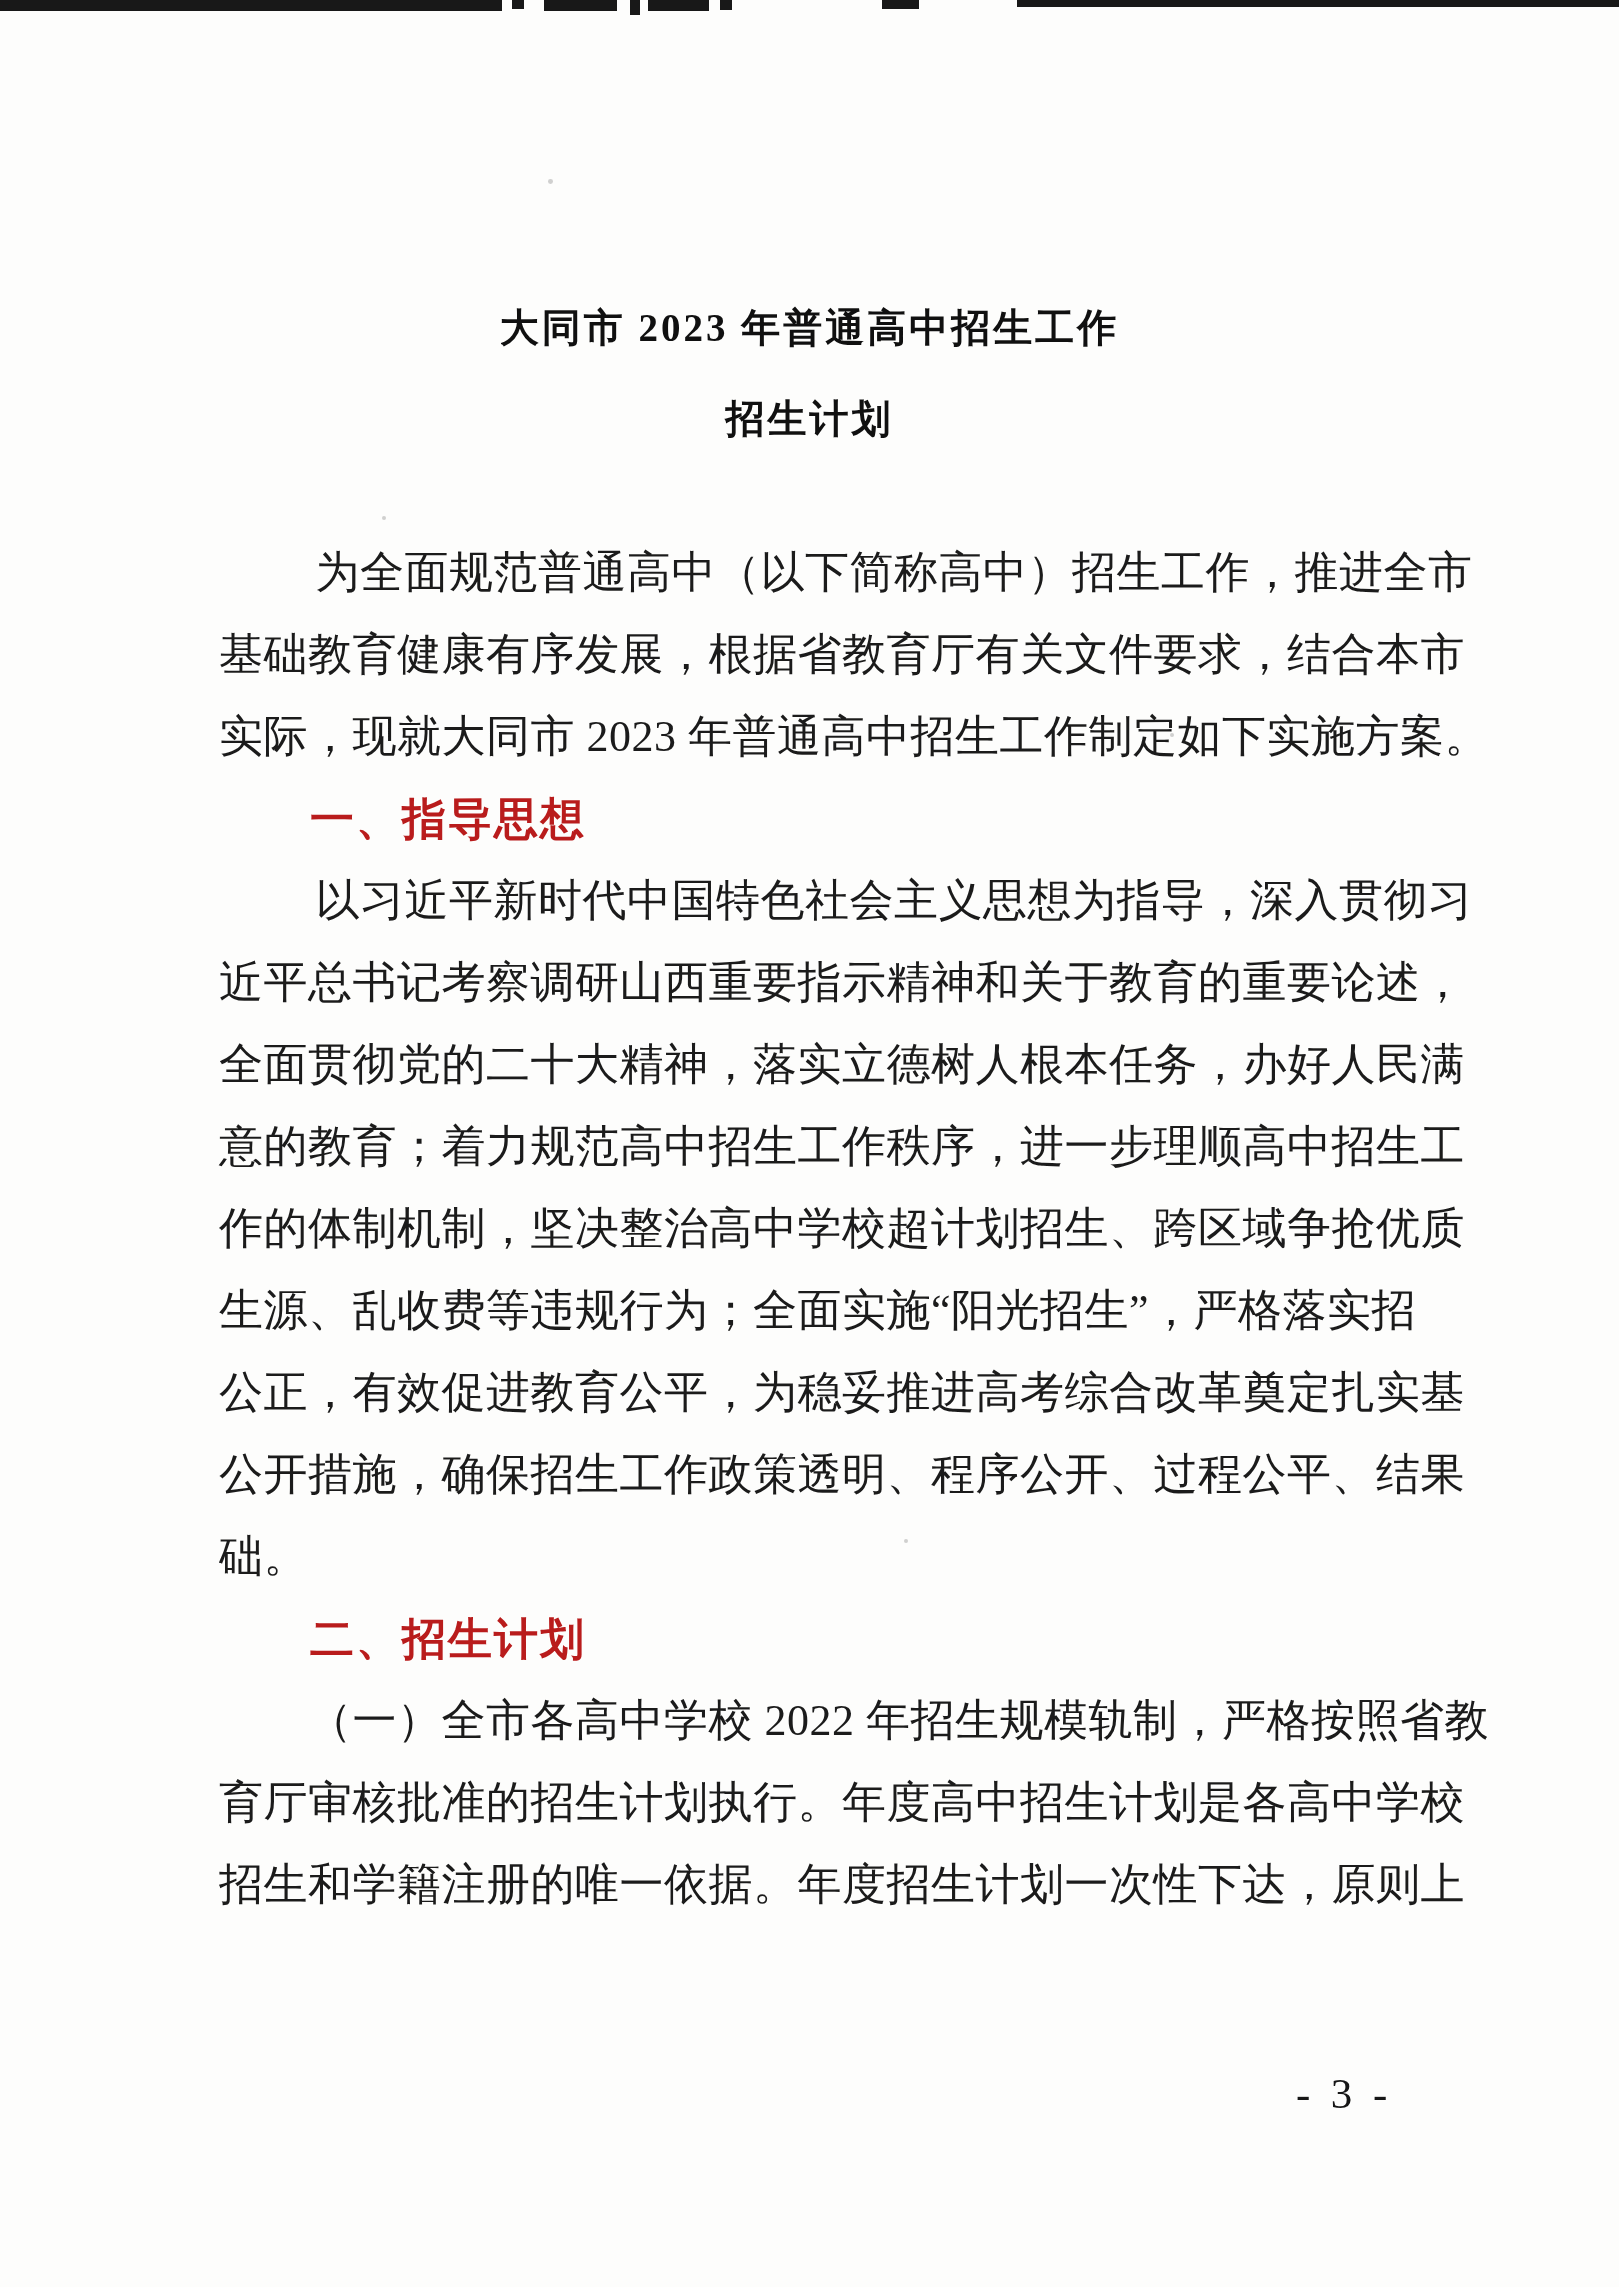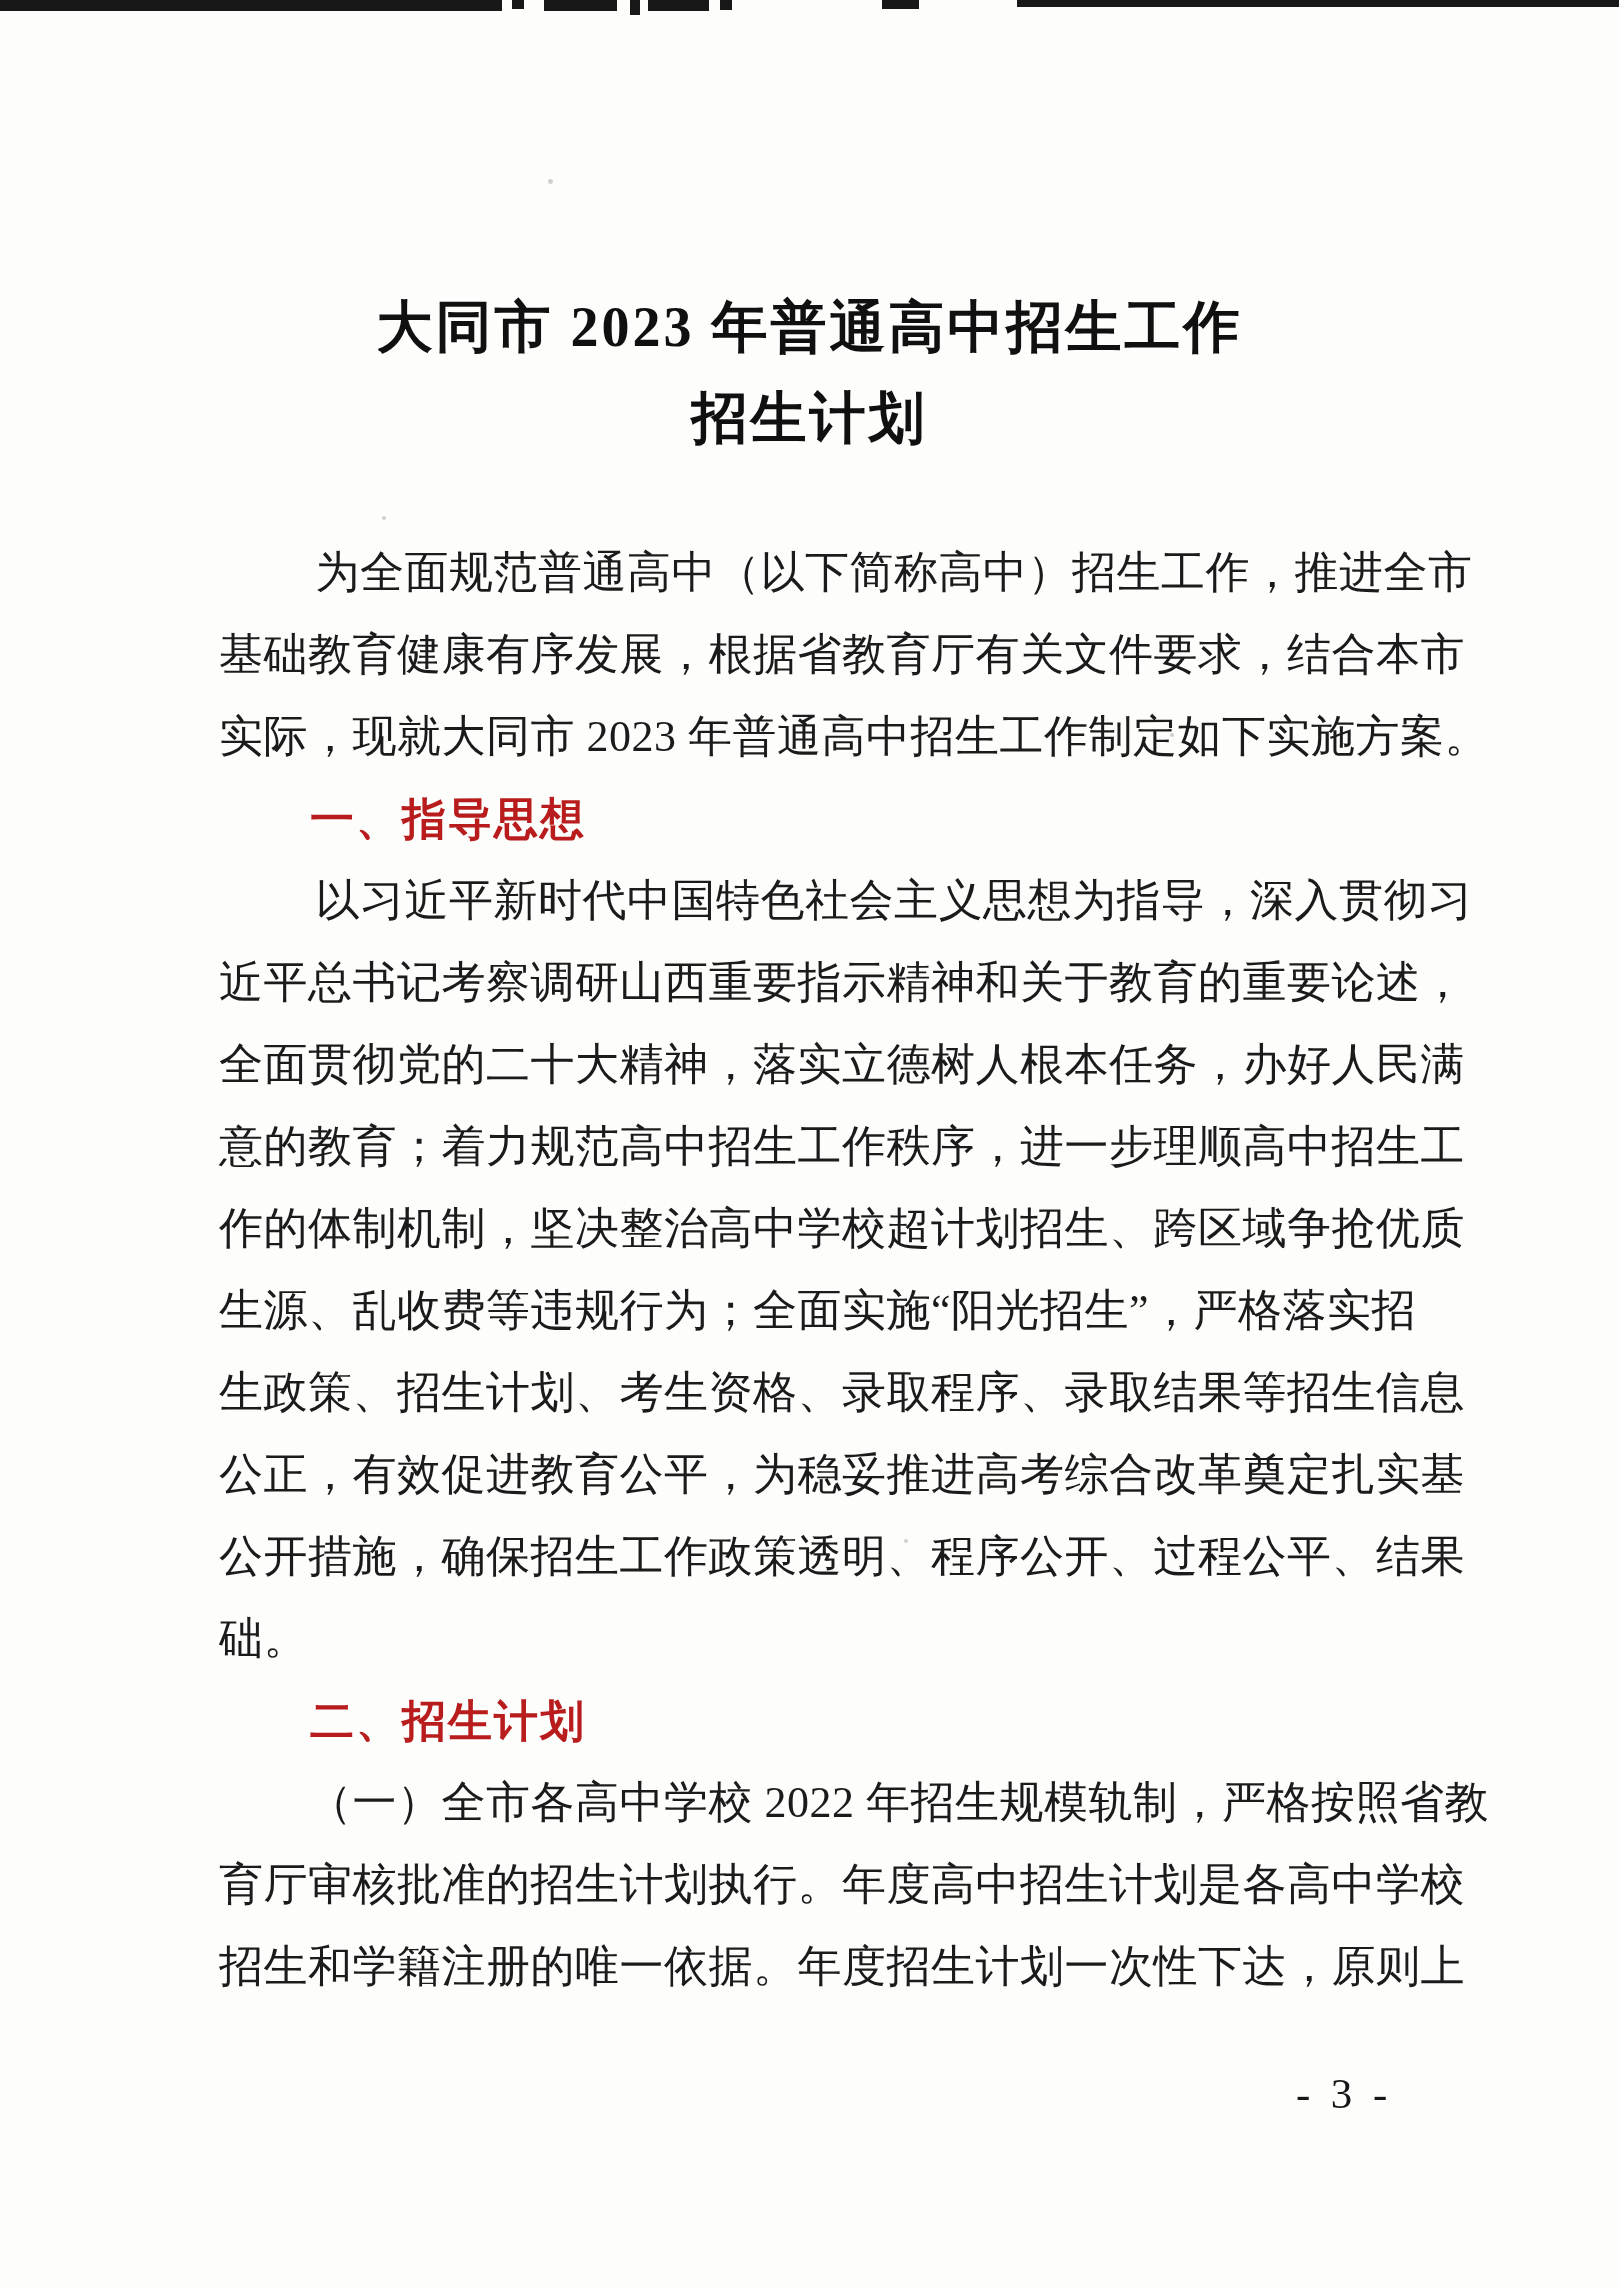--- a/index.html
+++ b/index.html
@@ -28,21 +28,21 @@
     background: #9a9a9a;
     border-radius: 50%;
     opacity: 0.45;
   }
   .doc-title {
     position: absolute;
     top: 282px;
     left: 0;
     width: 1619px;
     text-align: center;
-    font-size: 56px;
+    font-size: 39px;
     font-weight: bold;
     line-height: 91px;
     letter-spacing: 3px;
     color: #101010;
   }
   .body-text {
     position: absolute;
     top: 532px;
     left: 219px;
     width: 1261px;
@@ -102,21 +102,20 @@
     <div class="line indent">为全面规范普通高中（以下简称高中）招生工作，推进全市</div>
     <div class="line">基础教育健康有序发展，根据省教育厅有关文件要求，结合本市</div>
     <div class="line">实际，现就大同市 2023 年普通高中招生工作制定如下实施方案。</div>
     <div class="line heading">一、指导思想</div>
     <div class="line indent">以习近平新时代中国特色社会主义思想为指导，深入贯彻习</div>
     <div class="line">近平总书记考察调研山西重要指示精神和关于教育的重要论述，</div>
     <div class="line">全面贯彻党的二十大精神，落实立德树人根本任务，办好人民满</div>
     <div class="line">意的教育；着力规范高中招生工作秩序，进一步理顺高中招生工</div>
     <div class="line">作的体制机制，坚决整治高中学校超计划招生、跨区域争抢优质</div>
     <div class="line">生源、乱收费等违规行为；全面实施“阳光招生”，严格落实招</div>
-    <div class="line">生政策、招生计划、考生资格、录取程序、录取结果等招生信息</div>
     <div class="line">公正，有效促进教育公平，为稳妥推进高考综合改革奠定扎实基</div>
     <div class="line">公开措施，确保招生工作政策透明、程序公开、过程公平、结果</div>
     <div class="line">础。</div>
     <div class="line heading">二、招生计划</div>
     <div class="line indent">（一）全市各高中学校 2022 年招生规模轨制，严格按照省教</div>
     <div class="line">育厅审核批准的招生计划执行。年度高中招生计划是各高中学校</div>
     <div class="line">招生和学籍注册的唯一依据。年度招生计划一次性下达，原则上</div>
   </div>
 
   <div class="page-num">- 3 -</div>

